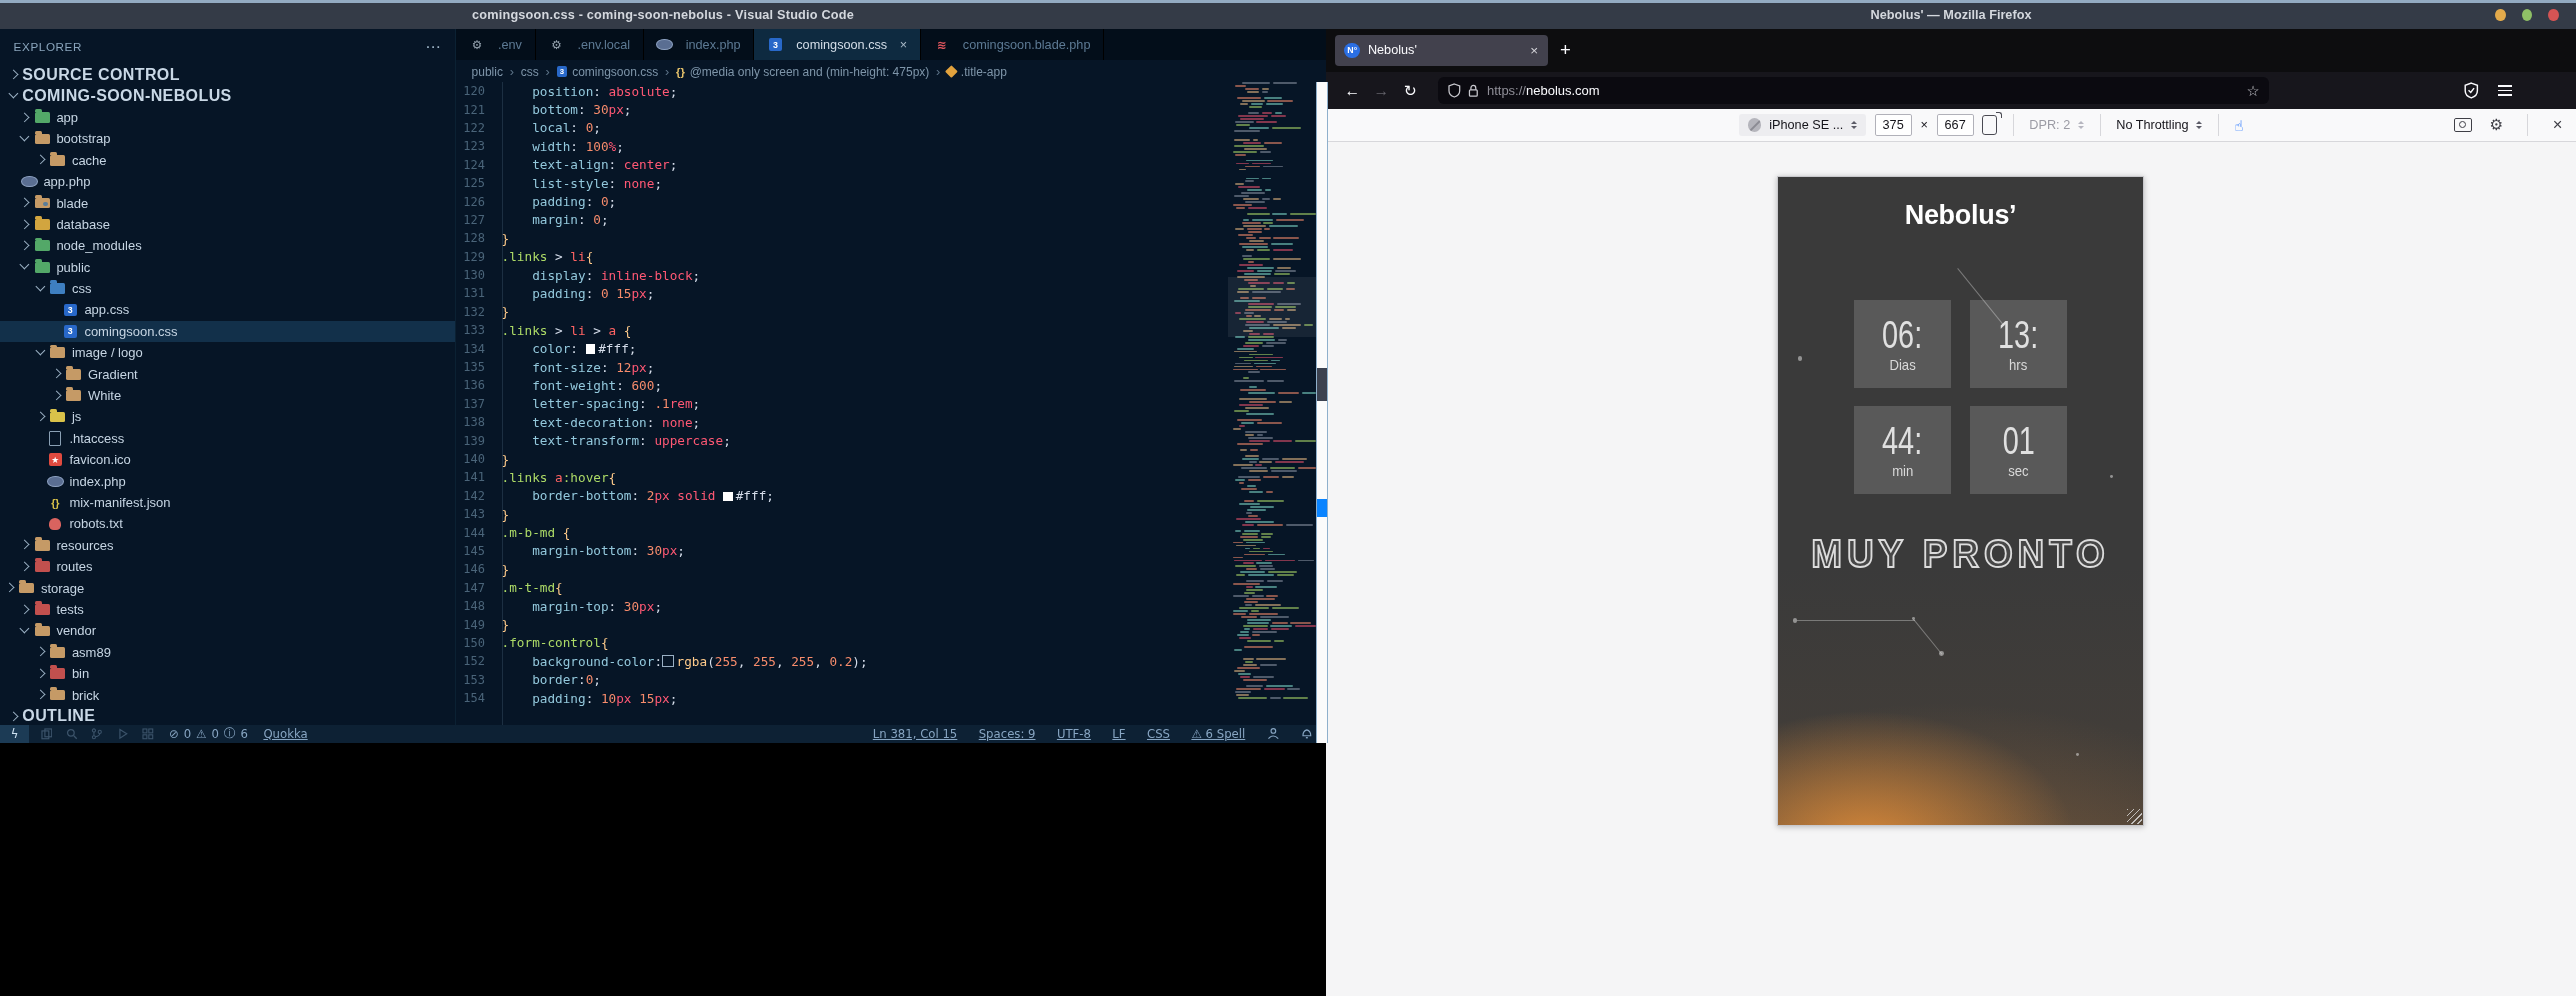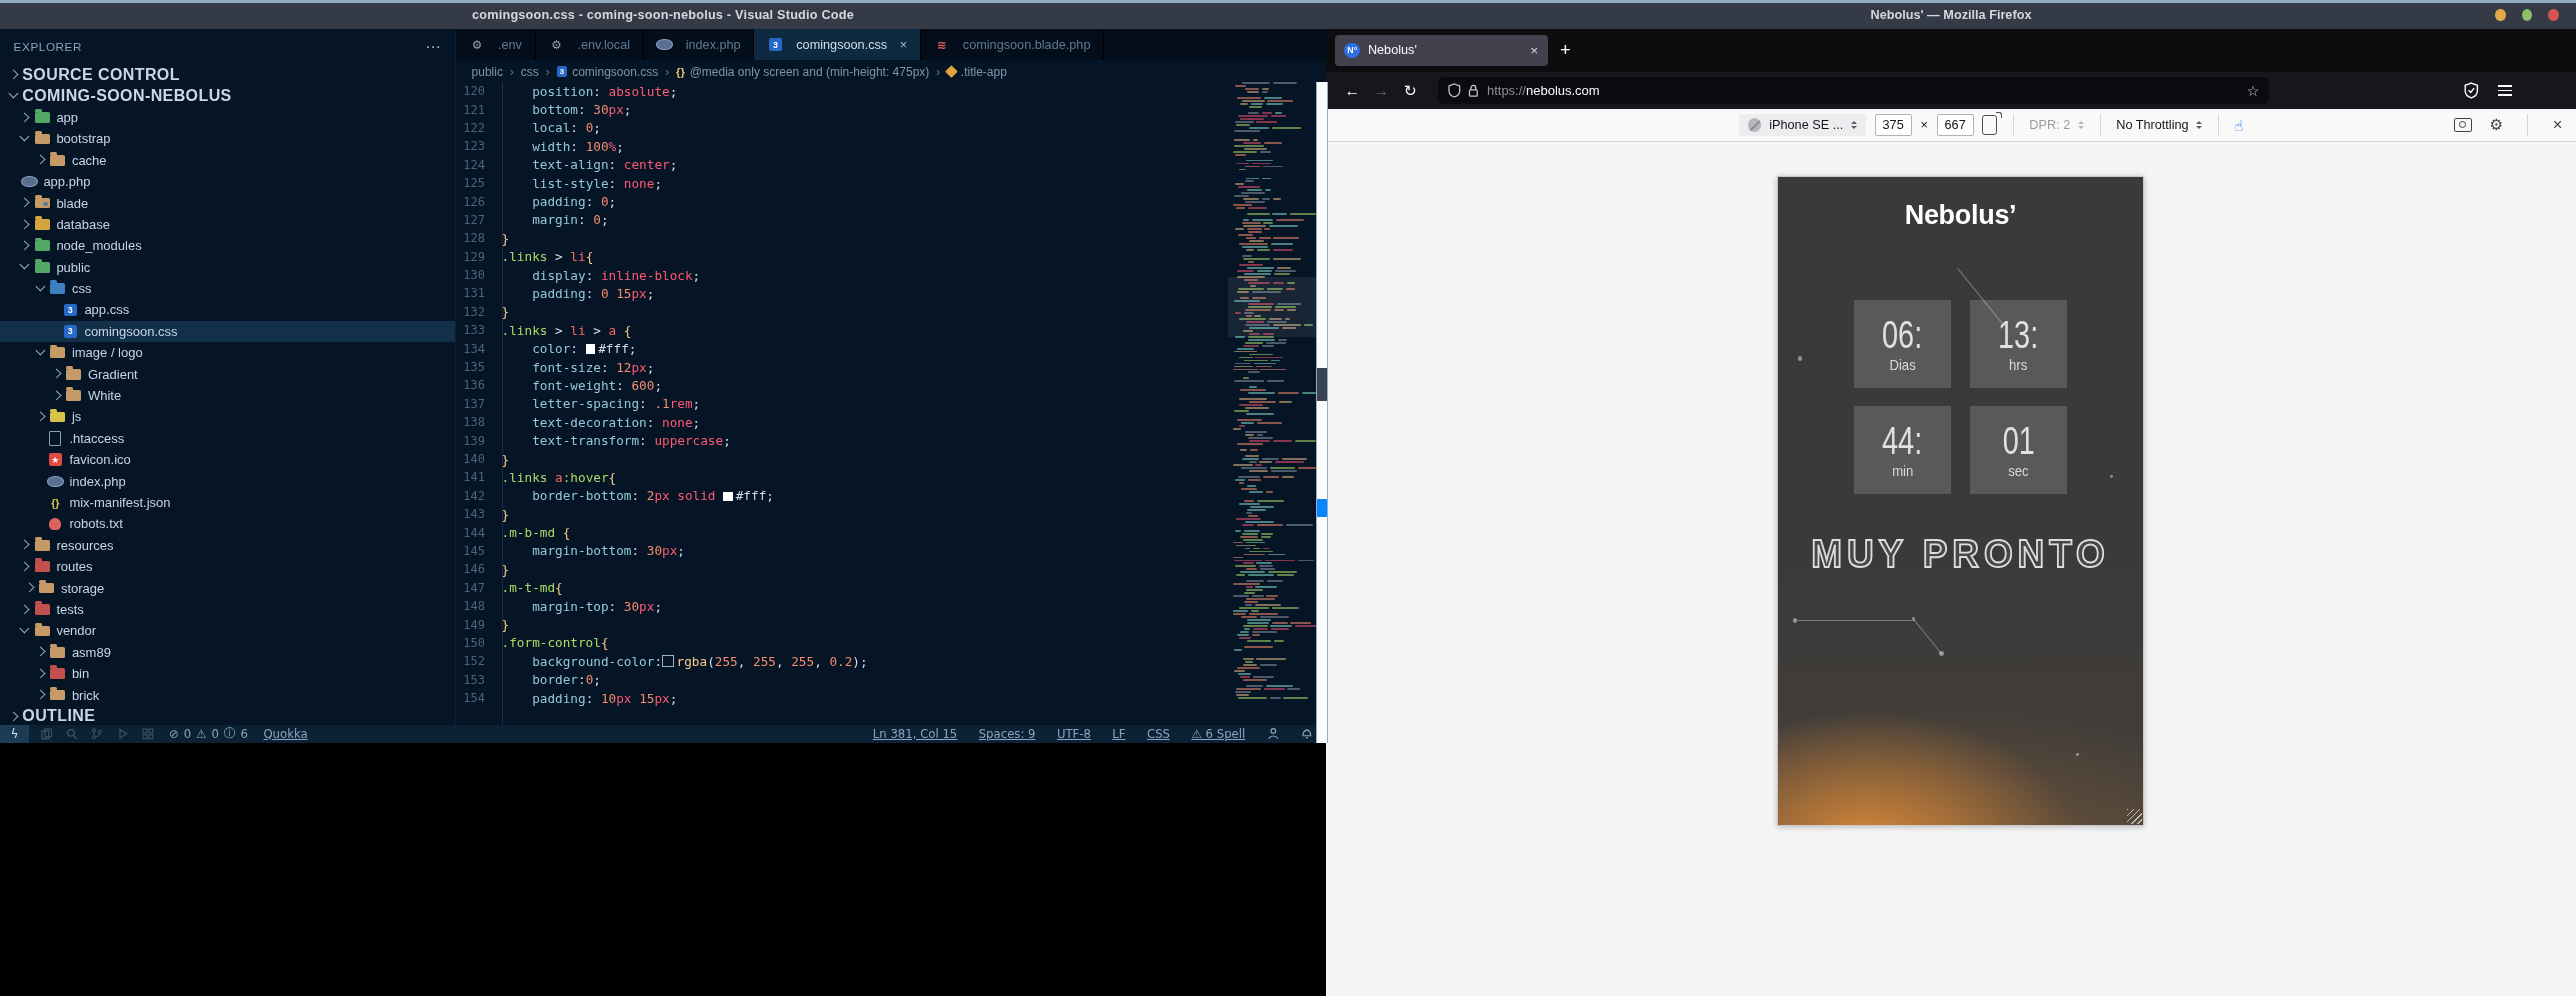--- a/index.html
+++ b/index.html
@@ -324,21 +324,21 @@
               </span>
               <span class="lbl">resources</span>
             </div>
             <div class="trow" style="padding-left: 17.5px;">
               <span class="chev "></span>
               <span class="ticon">
                 <span class="fold red"></span>
               </span>
               <span class="lbl">routes</span>
             </div>
-            <div class="trow" style="padding-left: 22px;">
+            <div class="trow" style="padding-left: 2px;">
               <span class="chev "></span>
               <span class="ticon">
                 <span class="fold"></span>
               </span>
               <span class="lbl">storage</span>
             </div>
             <div class="trow" style="padding-left: 17.5px;">
               <span class="chev "></span>
               <span class="ticon">
                 <span class="fold red"></span>

